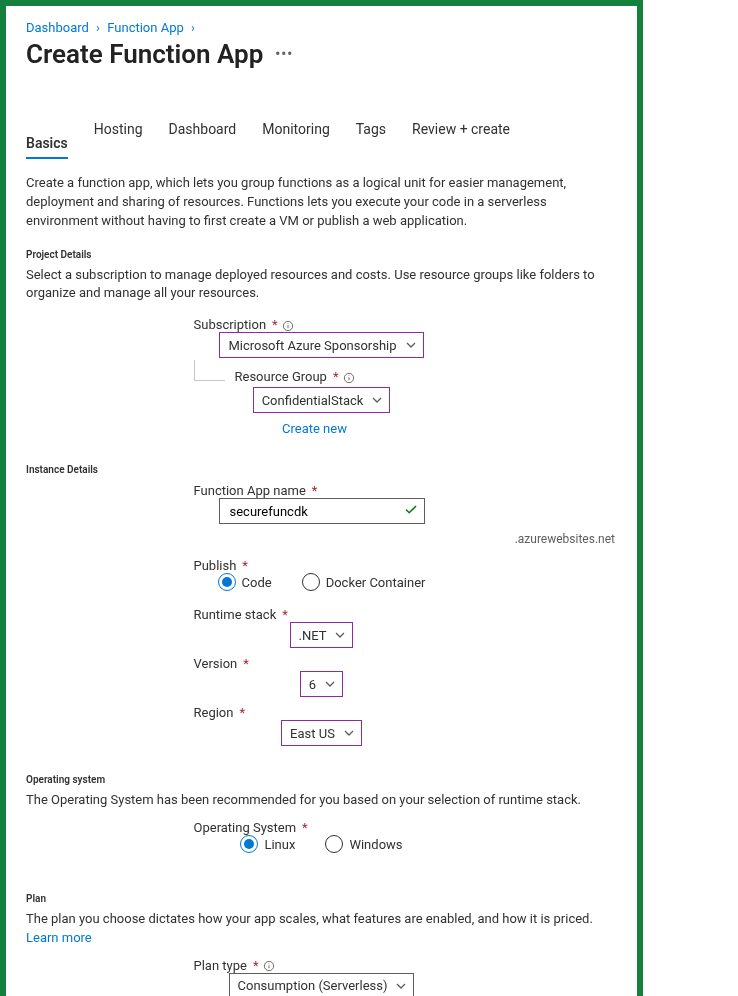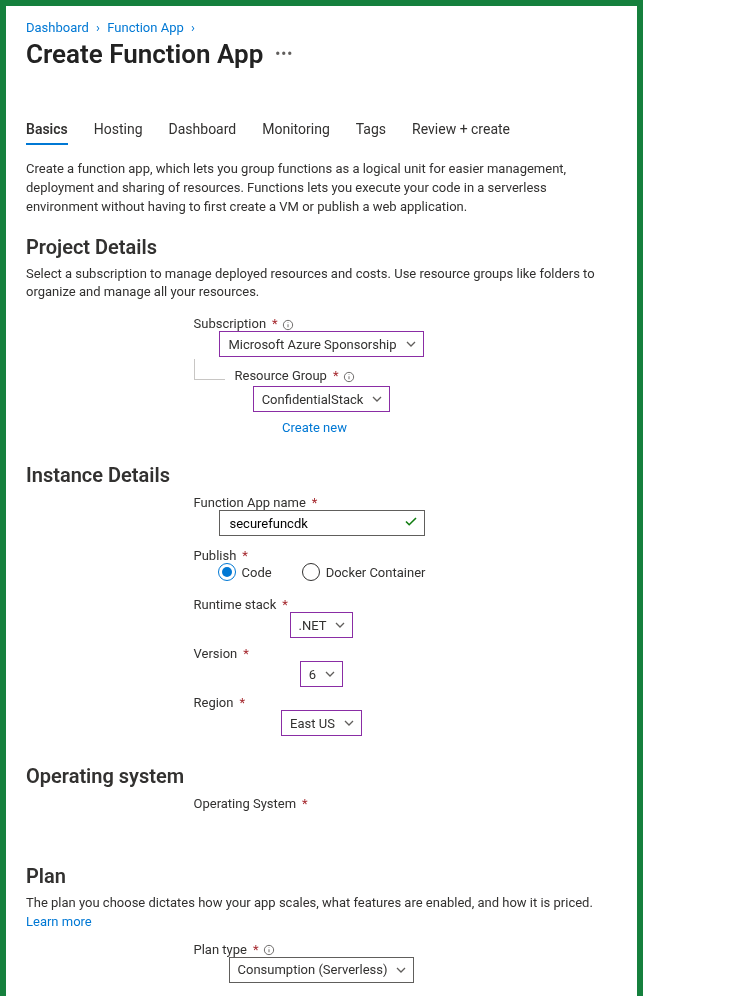--- a/index.html
+++ b/index.html
@@ -67,30 +67,31 @@
   .tab{
     font-size:14px;
     color:var(--text);
     padding:6px 0;
     cursor:pointer;
     border-bottom:2px solid transparent;
   }
   .tab.selected{
     font-weight:600;
     border-bottom:2px solid var(--accent);
+    margin-top:14px;
   }
   .desc{
     font-size:13px;
     color:var(--text);
     margin:2px 0 18px 0;
     line-height:1.45;
   }
   
   .section-h{
-    font-size:20px;
+    font-size:10px;
     font-weight:600;
     margin:8px 0 6px 0;
   }
 
   
   .form{margin-top:6px;}
   .row{
     display:flex;
     align-items:center;
     margin:8px 0;
@@ -291,20 +292,24 @@
         <div class="text-input">
           <input type="text" value="securefuncdk" style="">
           <span class="valid-check">
             <svg width="14" height="14" viewBox="0 0 14 14">
                 <path d="M2 7l3.2 3.2L12 3.5" fill="none" stroke="#107c10" stroke-width="1.6"></path>
               </svg>
           </span>
         </div>
       </div>
     </div>
+    <div class="subtext-row">
+      <div class="spacer"></div>
+      <div class="right">.azurewebsites.net</div>
+    </div>
 
     <div class="row" style="margin-top:12px">
       <div class="label-cell">
         <span>Publish</span>
         <span class="req">*</span>
       </div>
       <div class="field-cell">
         <div class="radio-group">
           <div class="radio selected">
             <span class="circle"></span>
@@ -363,25 +368,38 @@
           <span class="chev">
               <svg viewBox="0 0 12 12">
                 <path d="M2 4l4 4 4-4" fill="none" stroke="#605e5c" stroke-width="1.3"></path>
               </svg>
             </span>
         </div>
       </div>
     </div>
 
     <div class="section-h" style="margin-top:28px">Operating system</div>
+    <p class="desc" style="margin-bottom:10px">The Operating System has been recommended for you based on your selection of runtime stack.</p>
 
     <div class="row">
       <div class="label-cell">
         <span>Operating System</span>
         <span class="req">*</span>
+      </div>
+      <div class="field-cell">
+        <div class="radio-group">
+          <div class="radio selected">
+            <span class="circle"></span>
+            <span>Linux</span>
+          </div>
+          <div class="radio">
+            <span class="circle"></span>
+            <span>Windows</span>
+          </div>
+        </div>
       </div>
     </div>
 
     <div class="section-h" style="margin-top:40px">Plan</div>
     <p class="desc" style="margin-bottom:10px">
       <span>The plan you choose dictates how your app scales, what features are enabled, and how it is priced. </span><a class="inline-link" href="#">Learn more</a>
     </p>
 
     <div class="row">
       <div class="label-cell">

